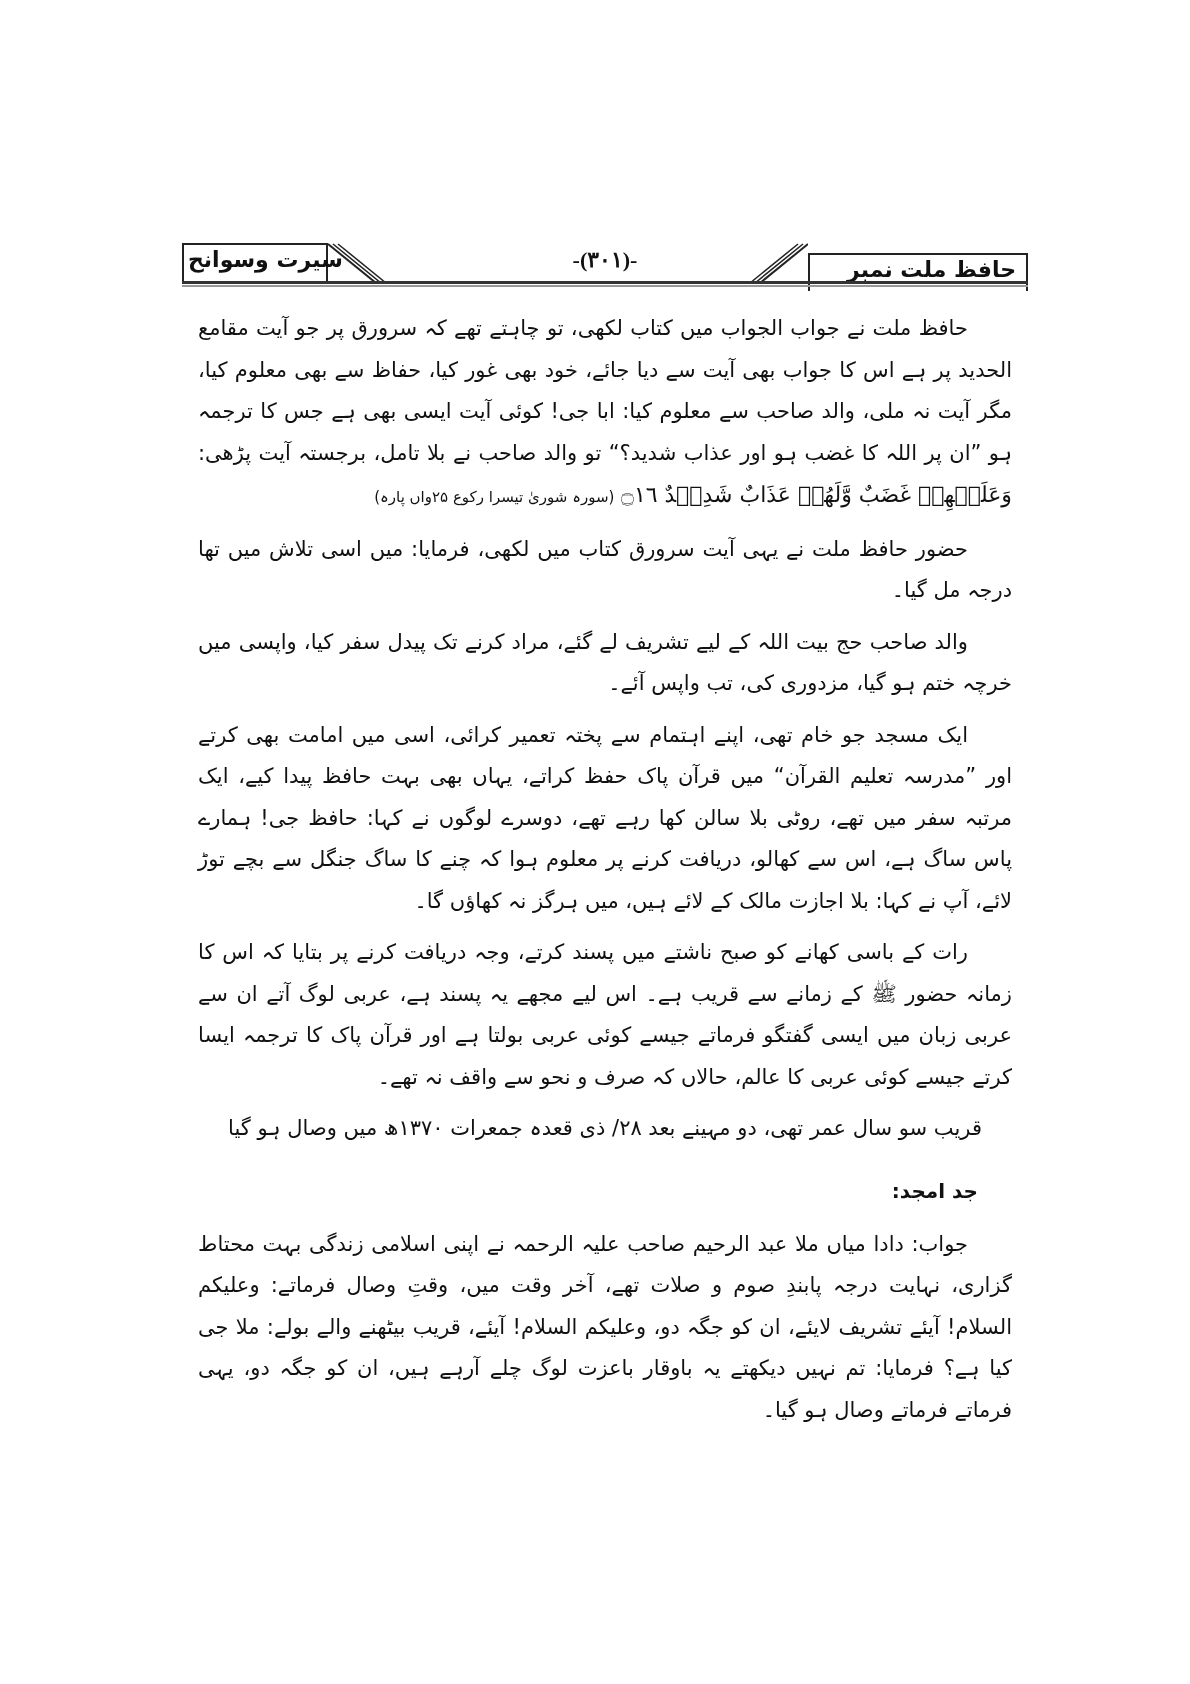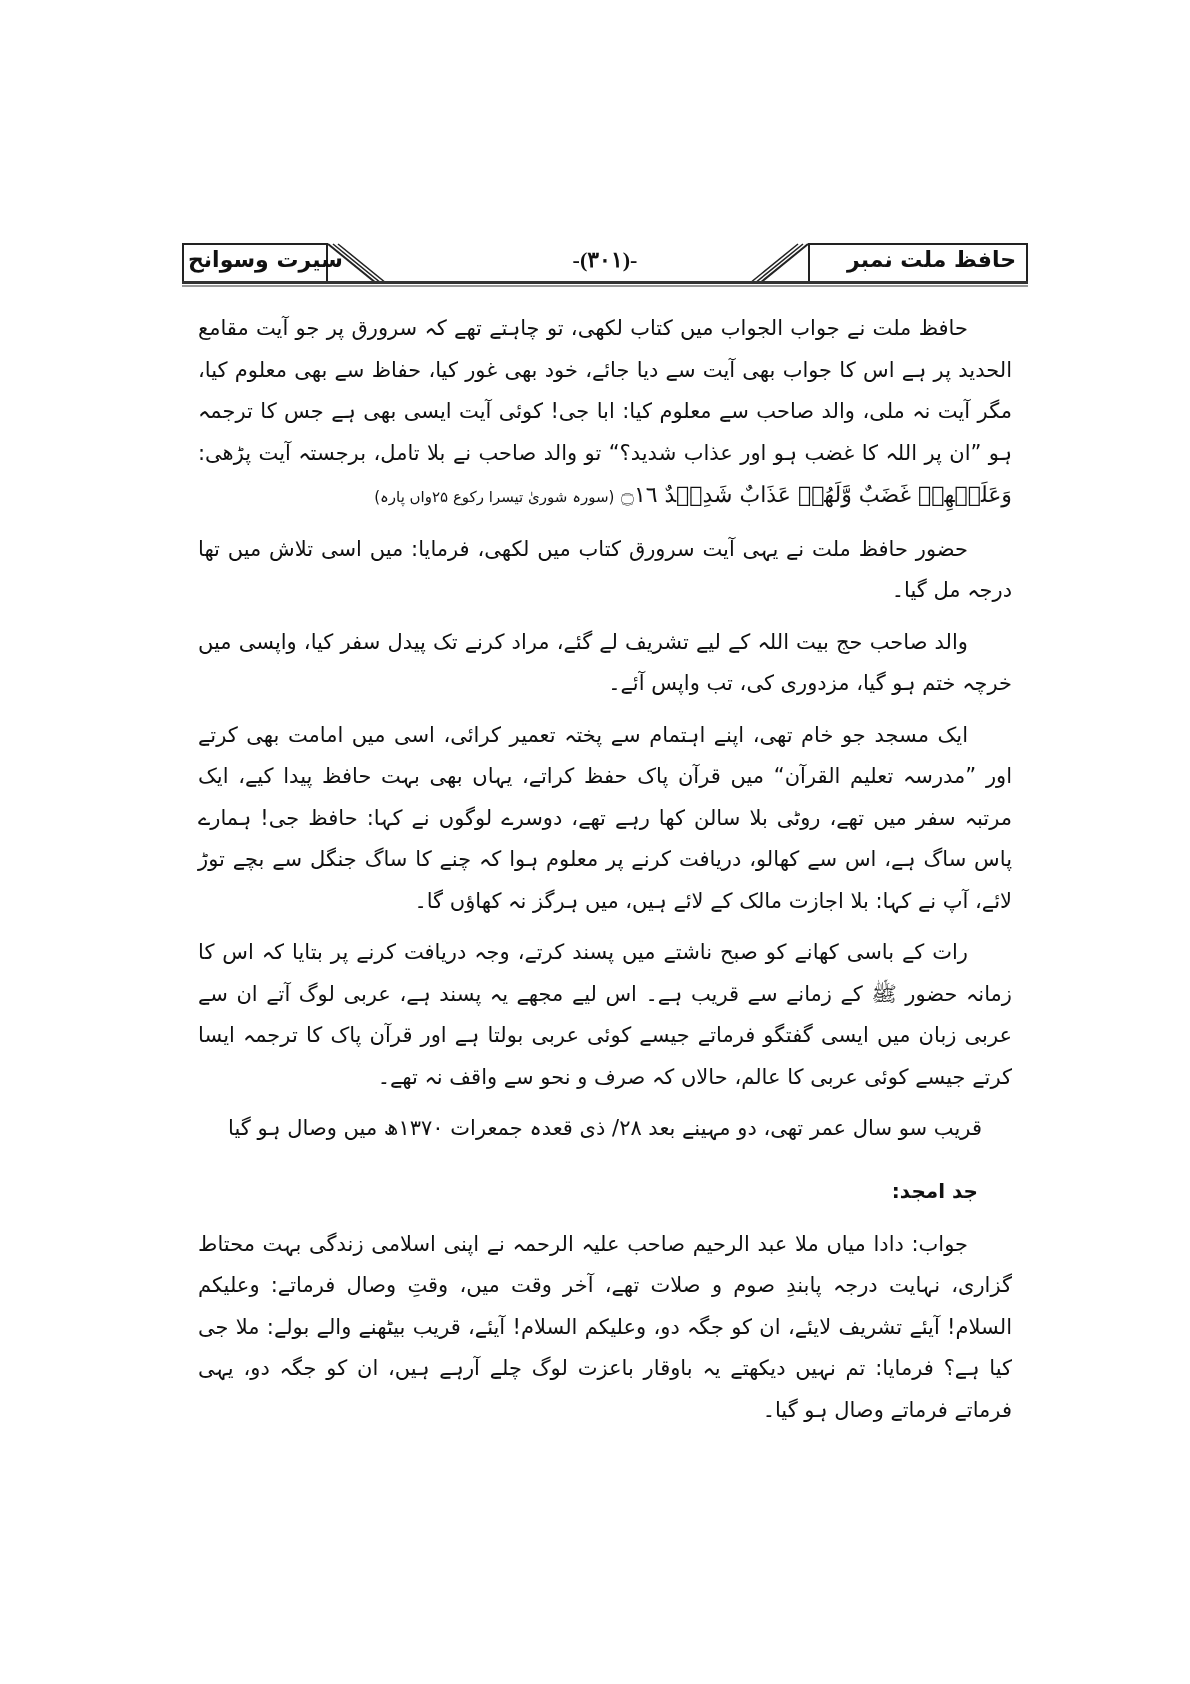--- a/index.html
+++ b/index.html
@@ -2,21 +2,21 @@
 <html><head>
   <meta charset="utf-8">
   <style>
     html, body { margin: 0; padding: 0; background: #ffffff; }
     body { width: 1190px; height: 1684px; position: relative; overflow: hidden;
            font-family: "DejaVu Sans", sans-serif; color: #111; }
     .page { position: absolute; left: 0; top: 0; width: 1190px; height: 1684px; background: #fff; }
 
     
     .header { position: absolute; left: 182px; top: 243px; width: 846px; height: 46px; }
-    .hdr-box-right { position: absolute; right: 0; top: 0; width: 220px; height: 38px;
+    .hdr-box-right { position: absolute; right: 0; top: 10px; width: 220px; height: 38px;
                      border: 2px solid #222; border-bottom: none; box-sizing: border-box; }
     .hdr-box-left { position: absolute; left: 0; top: 0; width: 146px; height: 38px;
                     border: 2px solid #222; border-bottom: none; box-sizing: border-box; }
     .hdr-title { position: absolute; top: 2px; font-size: 22px; direction: rtl; font-weight: bold;
                  font-family: "DejaVu Sans", sans-serif; white-space: nowrap; }
     .hdr-title.right { right: 10px; }
     .hdr-title.left { left: 4px; }
     .hdr-page { position: absolute; left: 50%; top: 4px; transform: translateX(-50%);
                 font-size: 22px; font-weight: bold; white-space: nowrap; direction: rtl; font-family: Liberation Serif, serif; }
     .hdr-rule { position: absolute; left: 0; right: 0; top: 38px; height: 3px; background: #333; }

